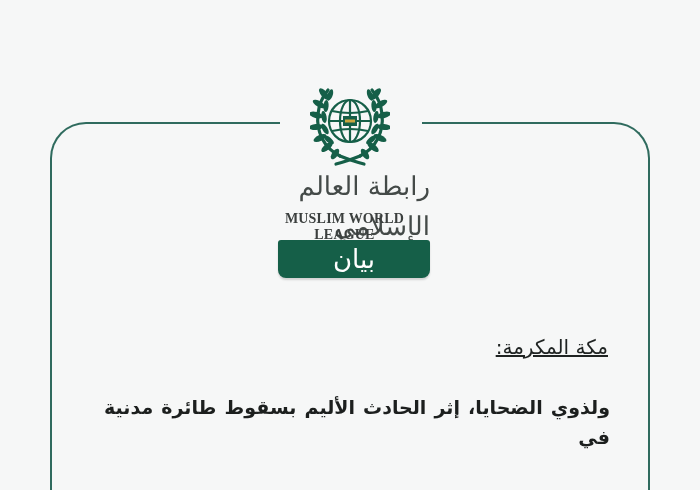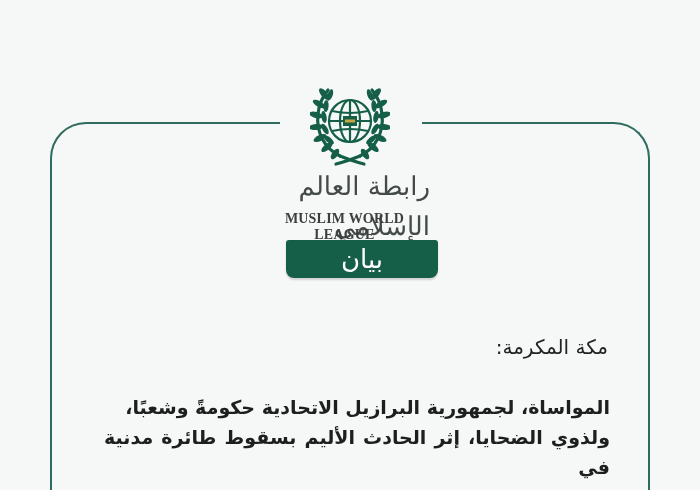--- a/index.html
+++ b/index.html
@@ -61,21 +61,21 @@
       width: 165px;
       text-align: center;
       font-family: "Liberation Serif", serif;
       font-weight: bold;
       font-size: 14px;
       color: #3b3f3e;
       letter-spacing: 0.2px;
     }
     .banner {
       position: absolute;
-      left: 286px;
+      left: 278px;
       top: 240px;
       width: 152px;
       height: 38px;
       background: #155f48;
       border-radius: 3px 3px 8px 8px;
       box-shadow: 0 2px 2px rgba(0,0,0,0.15);
       display: flex;
       align-items: center;
       justify-content: center;
     }
@@ -88,20 +88,21 @@
       letter-spacing: 1px;
     }
     .location {
       position: absolute;
       right: 92px;
       top: 335px;
       direction: rtl;
       font-family: "DejaVu Sans", sans-serif;
       font-size: 20px;
       color: #1f2322;
+      text-decoration: underline;
     }
     .body-text {
       position: absolute;
       left: 104px;
       top: 392px;
       width: 506px;
       direction: rtl;
       text-align: justify;
       text-align-last: right;
       font-family: "DejaVu Sans", sans-serif;
@@ -172,16 +173,15 @@
 <div class="calligraphy">رابطة العالم الإسلامي</div>
 <div class="org-name">MUSLIM WORLD LEAGUE</div>
 
 <div class="banner">
   <span>بيان</span>
 </div>
 
 <div class="location">مكة المكرمة:</div>
 
 <div class="body-text">
-  <div>المواساة، لجمهورية البرازيل الاتحادية حكومةً وشعبًا،</div>
   <div>ولذوي الضحايا، إثر الحادث الأليم بسقوط طائرة مدنية في</div>
 
 </div>
 
 </body></html>

